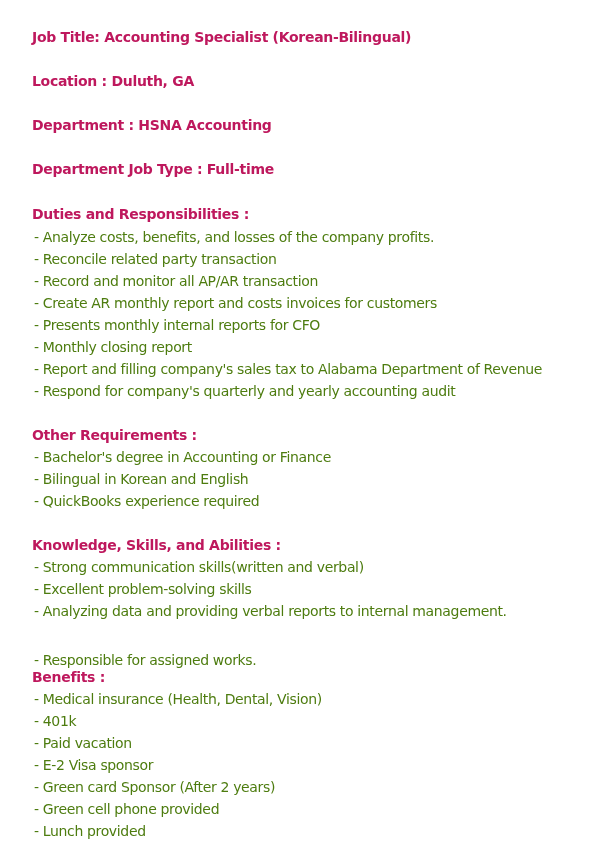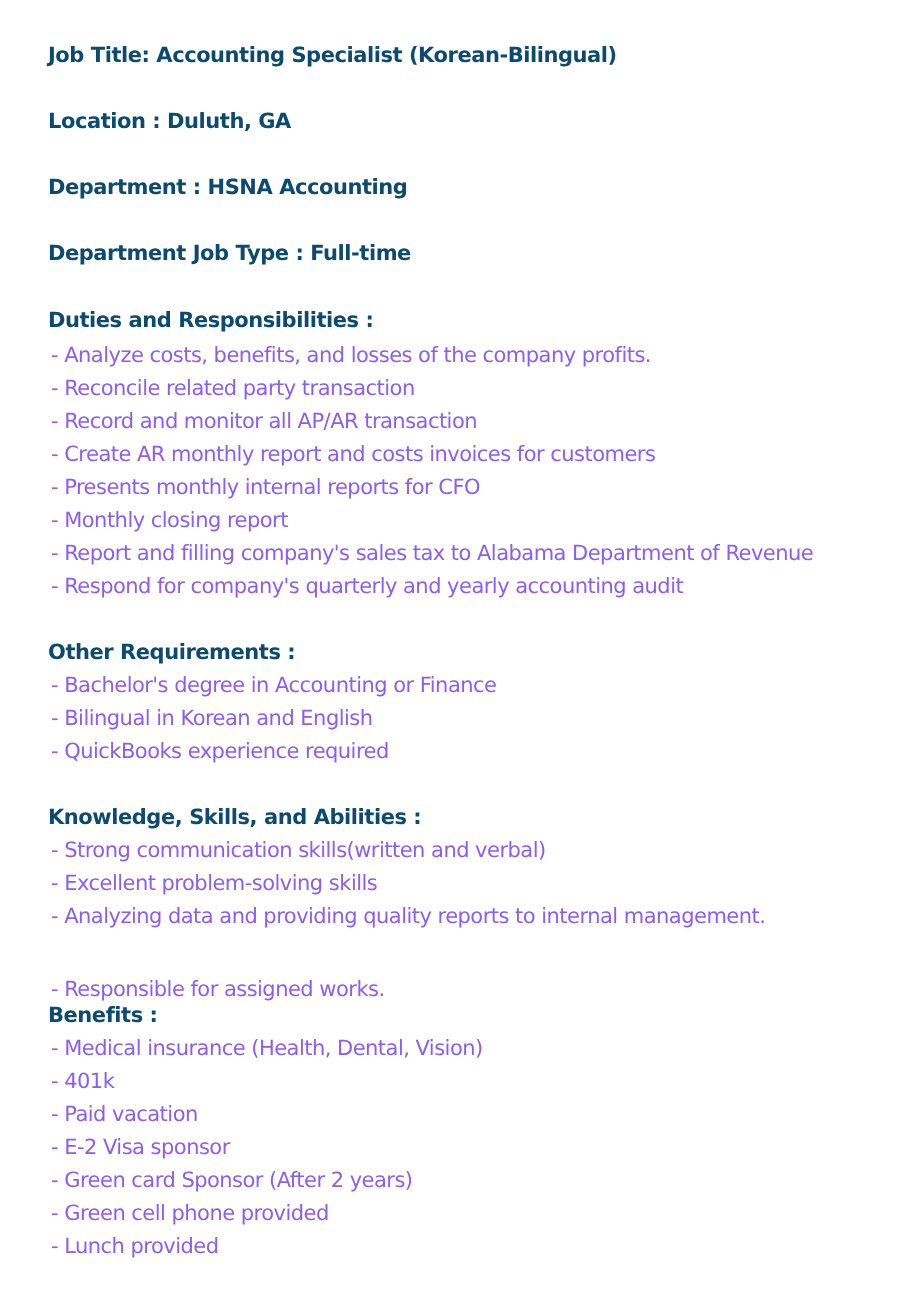--- a/index.html
+++ b/index.html
@@ -1,20 +1,20 @@
 <!DOCTYPE html>
 <html><head>
   <meta charset="utf-8">
   <style>
     html, body { margin: 0; padding: 0; background: #ffffff; }
     body { width: 600px; height: 867px; position: relative; overflow: hidden;
       font-family: "DejaVu Sans", sans-serif; color: #111; }
     .doc { position: absolute; left: 32px; top: 0; width: 560px; }
-    .h { position: absolute; left: 0; font-weight: bold; font-size: 14px; letter-spacing: -0.3px; color: #0c4a6e; white-space: nowrap; }
-    .li { position: absolute; left: 2px; font-size: 14px; letter-spacing: -0.35px; color: #8b5cf6; white-space: nowrap; }
+    .h { position: absolute; left: 0; font-weight: bold; font-size: 14px; letter-spacing: -0.3px; color: #be185d; white-space: nowrap; }
+    .li { position: absolute; left: 2px; font-size: 14px; letter-spacing: -0.35px; color: #4d7c0f; white-space: nowrap; }
   </style>
 </head>
 <body>
 
 <div class="doc">
   <div class="h" style="top:29px">Job Title: Accounting Specialist (Korean-Bilingual)</div>
   <div class="h" style="top:73px">Location : Duluth, GA</div>
   <div class="h" style="top:117px">Department : HSNA Accounting</div>
   <div class="h" style="top:161px">Department Job Type : Full-time</div>
 
@@ -34,21 +34,21 @@
     <div class="h" style="top:427px">Other Requirements :</div>
     <div class="li" style="top:449px">- Bachelor's degree in Accounting or Finance</div>
     <div class="li" style="top:471px">- Bilingual in Korean and English</div>
     <div class="li" style="top:493px">- QuickBooks experience required</div>
   </div>
 
   <div>
     <div class="h" style="top:537px">Knowledge, Skills, and Abilities :</div>
     <div class="li" style="top:559px">- Strong communication skills(written and verbal)</div>
     <div class="li" style="top:581px">- Excellent problem-solving skills</div>
-    <div class="li" style="top:603px">- Analyzing data and providing quality reports to internal management.</div>
+    <div class="li" style="top:603px">- Analyzing data and providing verbal reports to internal management.</div>
     <div class="li" style="top:652px">- Responsible for assigned works.</div>
   </div>
 
   <div>
     <div class="h" style="top:669px">Benefits :</div>
     <div class="li" style="top:691px">- Medical insurance (Health, Dental, Vision)</div>
     <div class="li" style="top:713px">- 401k</div>
     <div class="li" style="top:735px">- Paid vacation</div>
     <div class="li" style="top:757px">- E-2 Visa sponsor</div>
     <div class="li" style="top:779px">- Green card Sponsor (After 2 years)</div>

